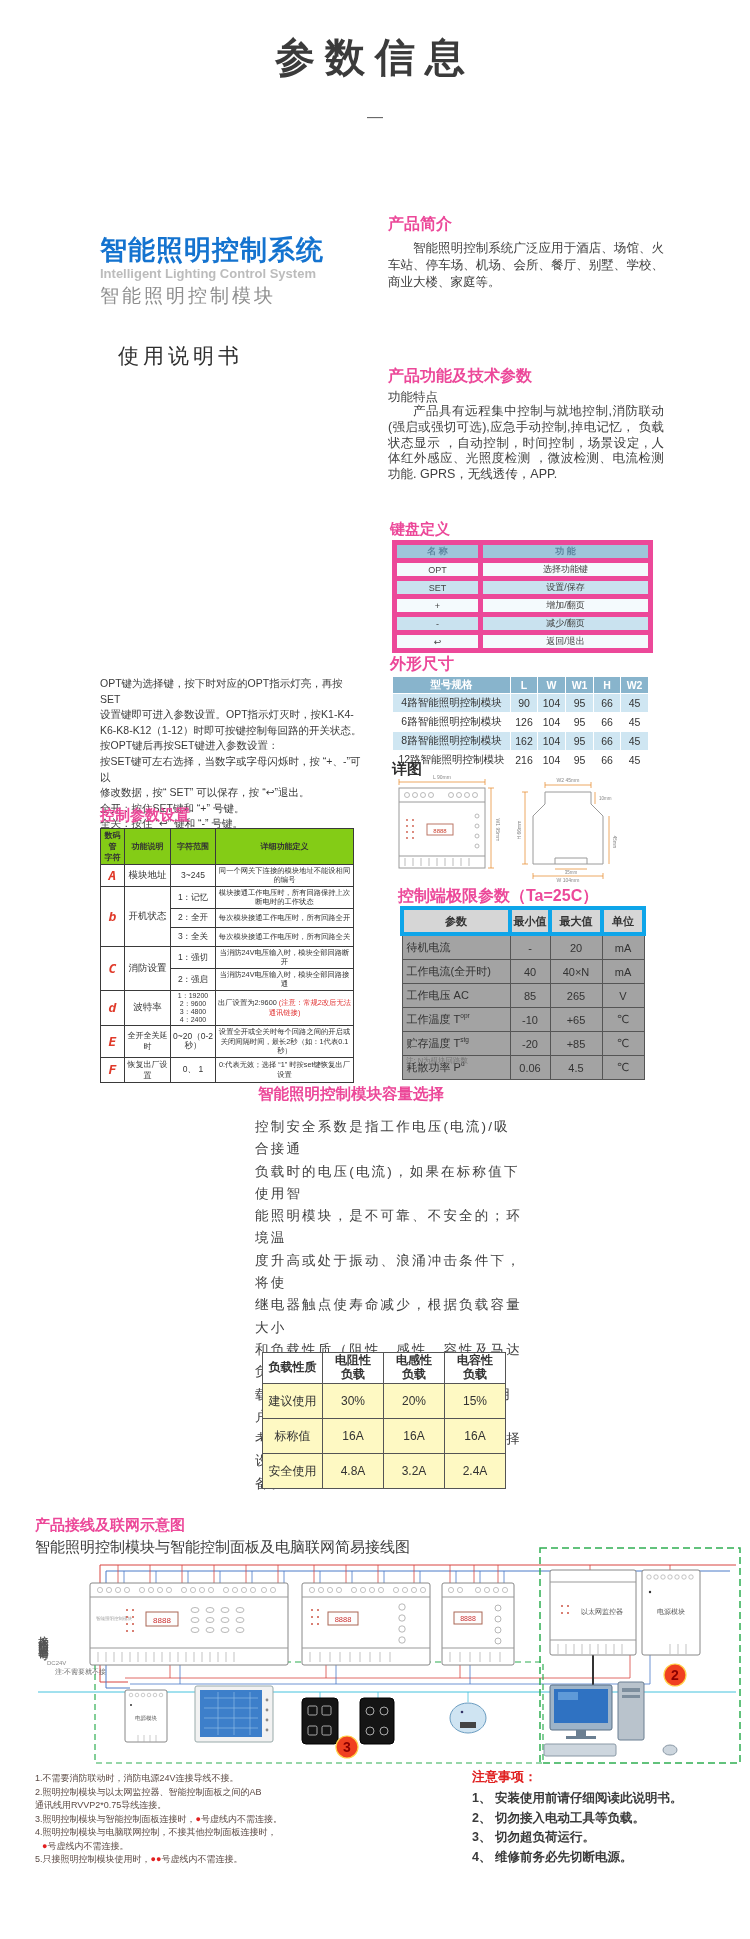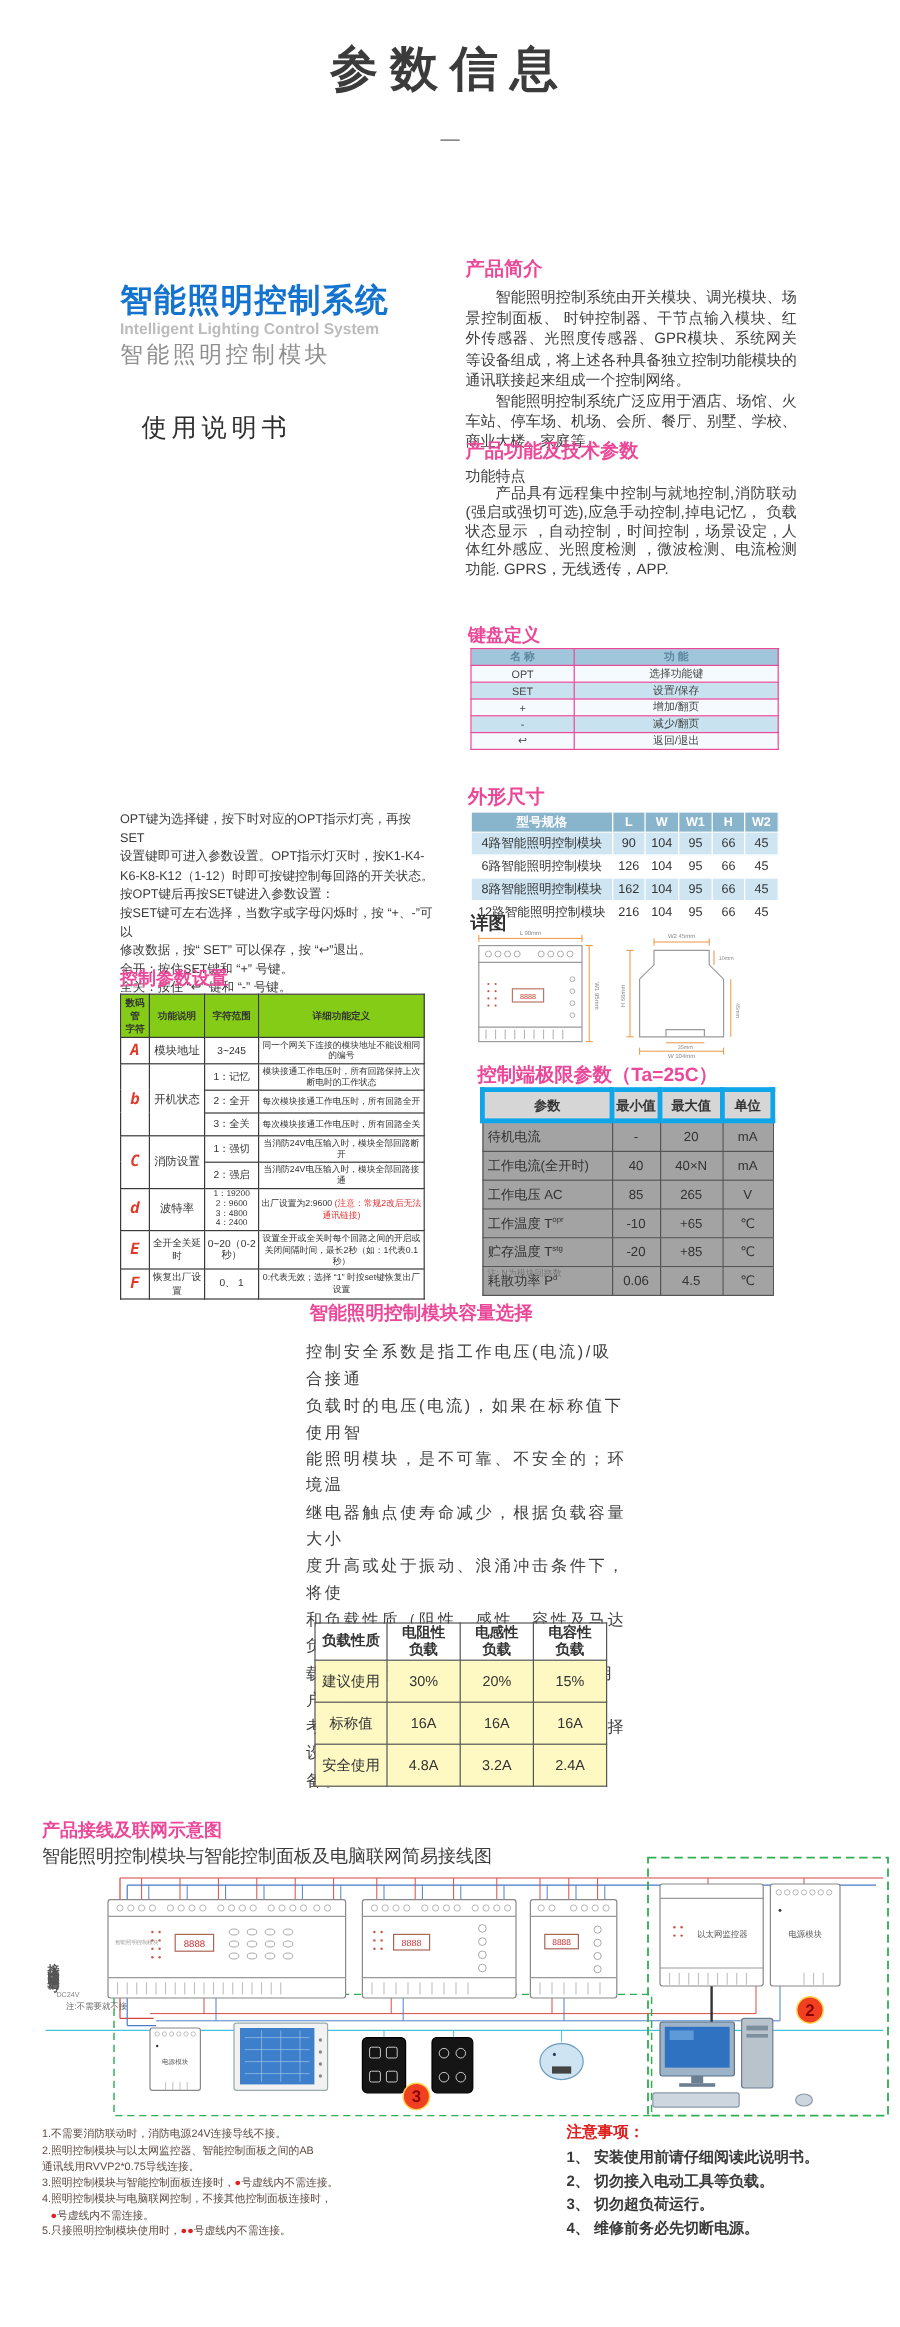--- a/index.html
+++ b/index.html
@@ -23,21 +23,21 @@
   .intro-body p{margin:0;text-indent:2em;}
   .feat-h{left:388px;top:366px;font-size:16px;}
   .feat-sub{left:388px;top:389px;font-size:12.5px;color:#3d3d3d;}
   .feat-p{left:388px;top:404px;width:276px;font-size:12.5px;line-height:15.8px;
           text-align:justify;color:#404040;text-indent:2em;margin:0;}
   .spec-list{left:388px;top:468px;width:280px;font-size:12.5px;line-height:15.2px;color:#404040;}
   
   .kb-h{left:390px;top:520px;font-size:15px;}
   table{border-collapse:collapse;table-layout:fixed;}
   .kb-t{left:392px;top:540px;width:256px;font-size:9px;}
-  .kb-t td,.kb-t th{border:1px solid #ec4899;text-align:center;height:10px;padding:0;color:#444;}
+  .kb-t td,.kb-t th{border:5px solid #ec4899;text-align:center;height:10px;padding:0;color:#444;}
   .kb-t th{background:#9fc6da;color:#5d87a0;font-weight:bold;height:11px;}
   .kb-t tr:nth-child(odd) td{background:#c9e2ef;}
   .kb-t tr:nth-child(even) td{background:#f4fafd;}
   
   .opt-note{left:100px;top:676px;width:262px;font-size:10.5px;line-height:15.6px;color:#3a3a3a;}
   
   .pr-h{left:100px;top:806px;font-size:15px;}
   .pr-t{left:100px;top:828px;width:253px;}
   .pr-t td,.pr-t th{border:1px solid #3a3a3a;padding:1px;text-align:center;vertical-align:middle;}
   .pr-t th{font-size:8px;font-weight:bold;background:#84cc16;white-space:pre-line;color:#333;}
@@ -93,21 +93,20 @@
   <div class="abs hd-title">参数信息</div>
   <div class="abs hd-divider">—</div>
 
   <div class="abs brand-cn">智能照明控制系统</div>
   <div class="abs brand-en">Intelligent Lighting Control System</div>
   <div class="abs brand-sub">智能照明控制模块</div>
   <div class="abs manual">使用说明书</div>
 
   <div class="abs h-blue intro-h">产品简介</div>
   <div class="abs intro-body">
-    <p>智能照明控制系统由开关模块、调光模块、场景控制面板、 时钟控制器、干节点输入模块、红外传感器、光照度传感器、GPR模块、系统网关等设备组成，将上述各种具备独立控制功能模块的通讯联接起来组成一个控制网络。</p>
     <p>智能照明控制系统广泛应用于酒店、场馆、火车站、停车场、机场、会所、餐厅、别墅、学校、商业大楼、家庭等。</p>
   </div>
 
   <div class="abs h-blue feat-h">产品功能及技术参数</div>
   <div class="abs feat-sub">功能特点</div>
   <p class="abs feat-p">产品具有远程集中控制与就地控制,消防联动(强启或强切可选),应急手动控制,掉电记忆， 负载状态显示 ，自动控制，时间控制，场景设定 , 人体红外感应、光照度检测 ，微波检测、电流检测功能. GPRS，无线透传，APP.</p>
 
   <div class="abs h-blue kb-h">键盘定义</div>
   <table class="abs kb-t">
     <colgroup>
@@ -409,22 +408,22 @@
     </tr>
   </tbody>
     </table>
   <div class="abs lm-note">注: N为模块回路数</div>
 
   <div class="abs h-blue cap-h">智能照明控制模块容量选择</div>
   <div class="abs cap-p">
     <div>控制安全系数是指工作电压(电流)/吸合接通</div>
     <div>负载时的电压(电流)，如果在标称值下使用智</div>
     <div>能照明模块，是不可靠、不安全的；环境温</div>
+    <div>度升高或处于振动、浪涌冲击条件下，将使</div>
     <div>继电器触点使寿命减少，根据负载容量大小</div>
-    <div>度升高或处于振动、浪涌冲击条件下，将使</div>
     <div>和负载性质（阻性、感性、容性及马达负</div>
     <div>载）确定参数（容量值）十分重要,用户可参</div>
     <div>考照下表根据实际电流、负载性质选择设</div>
     <div>备。</div>
   </div>
   <table class="abs cap-t">
     <colgroup>
         <col style="width:60px">
         <col style="width:61px">
         <col style="width:61px">

